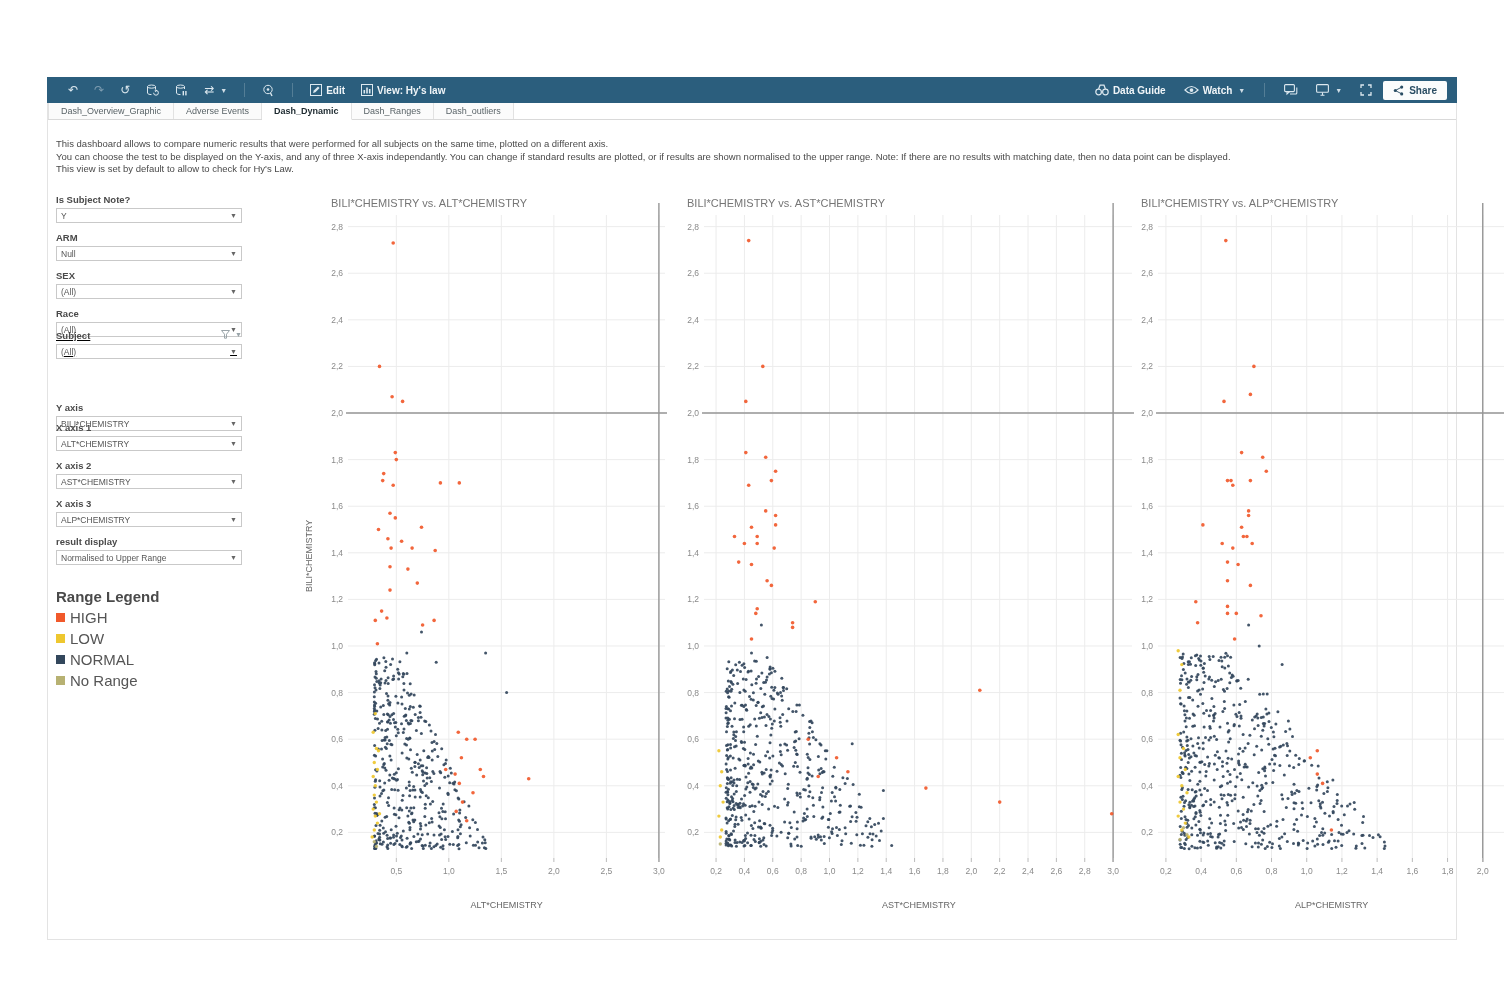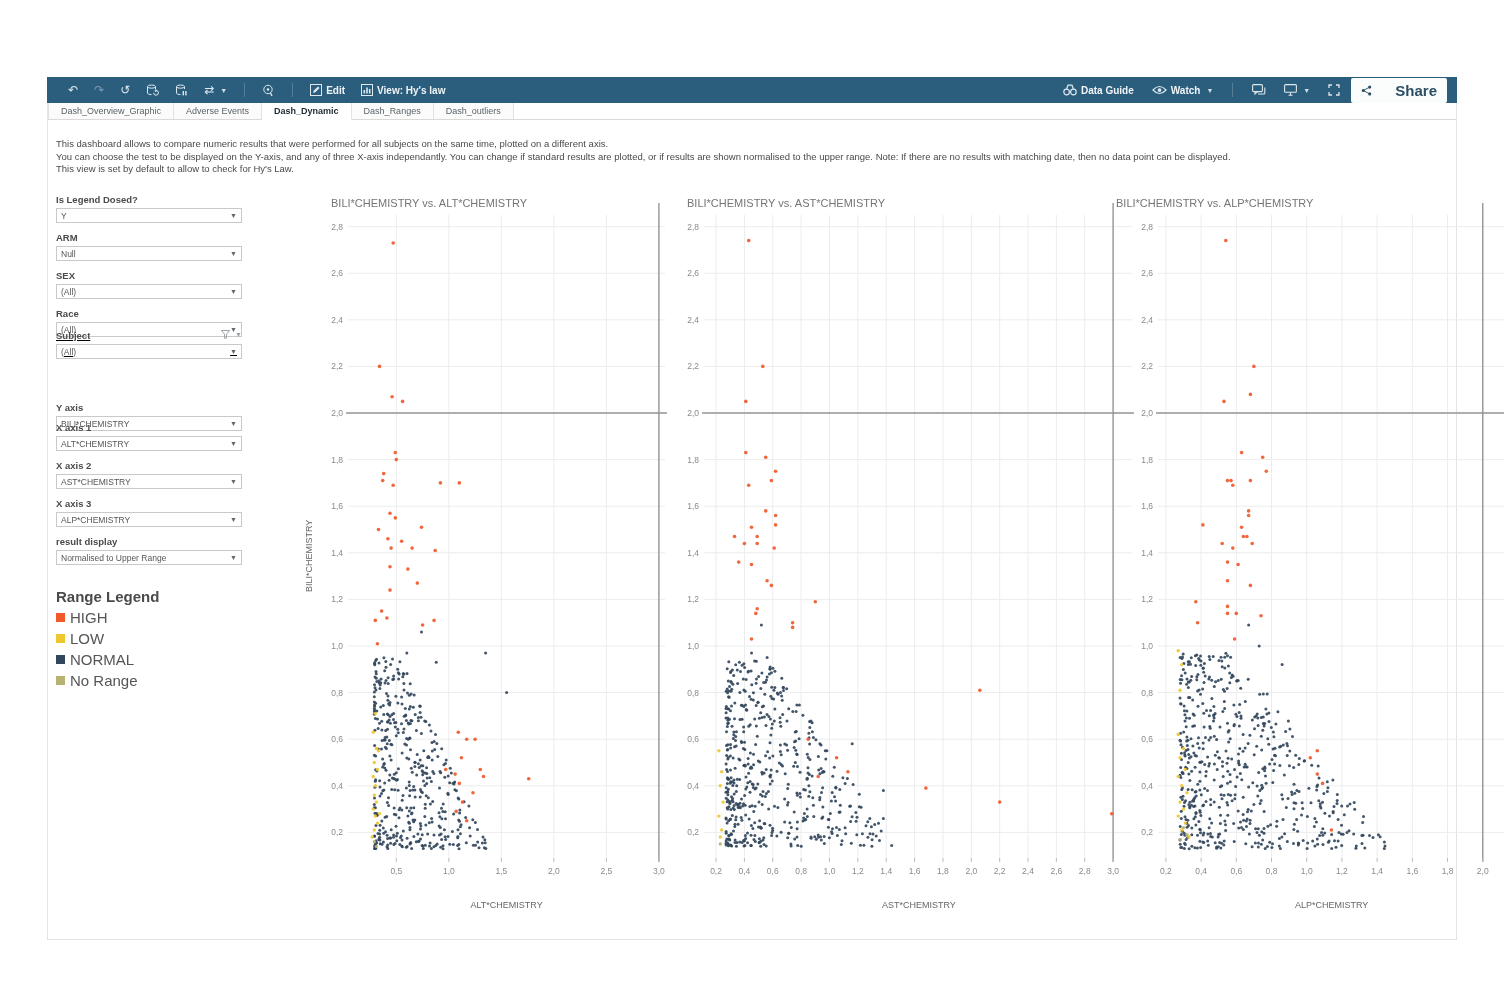--- a/index.html
+++ b/index.html
@@ -8,21 +8,21 @@
   
   #toolbar{position:absolute;left:-1px;top:-1px;width:1410px;height:26px;background:#2b5e7d;display:flex;align-items:center;color:#e8f0f5;font-size:10px;}
   .tb-left{display:flex;align-items:center;gap:2px;padding-left:14px;}
   .tb-right{margin-left:auto;display:flex;align-items:center;gap:4px;padding-right:10px;}
   .tb-btn{display:flex;align-items:center;gap:4px;padding:3px 7px;border-radius:2px;cursor:pointer;white-space:nowrap;}
   .tb-glyph{font-size:12px;line-height:12px;color:#dce8ef;}
   .tb-glyph.dim{color:#7d9cb0;}
   .tb-sep{width:1px;height:14px;background:#547e96;margin:0 8px;}
   .tb-caret{font-size:7px;color:#cfdde6;margin-left:2px;}
   .tb-label{font-weight:700;color:#f0f5f8;}
-  .share-btn{display:flex;align-items:center;gap:23px;background:#fbfcfc;color:#2b4e64;font-weight:700;font-size:15px;padding:4px 10px;border-radius:2px;cursor:pointer;}
+  .share-btn{display:flex;align-items:center;gap:5px;background:#fbfcfc;color:#2b4e64;font-weight:700;font-size:10px;padding:4px 10px;border-radius:2px;cursor:pointer;}
   .micon{display:inline-block;vertical-align:middle;}
   
   #tabbar{position:absolute;left:0;top:25px;width:1408px;height:16px;background:#ffffff;border-bottom:1px solid #d9d9d9;display:flex;align-items:stretch;font-size:9px;color:#5a6468;}
   .tab{display:flex;align-items:center;padding:0 12px;border-right:1px solid #e2e2e2;cursor:pointer;background:#fbfbfb;}
   .tab:first-child{border-left:1px solid #e2e2e2;}
   .tab.active{background:#ffffff;color:#1d2a30;font-weight:700;border-bottom:1px solid #ffffff;margin-bottom:-1px;}
   
   #desc{position:absolute;left:8px;top:60px;width:1260px;font-size:9.5px;line-height:12.5px;color:#4a4a4a;}
   
   .flt{position:absolute;left:8px;width:186px;}
@@ -163,21 +163,21 @@
       </div>
 
   <div id="desc">
     <div>This dashboard allows to compare numeric results that were performed for all subjects on the same time, plotted on a different axis.</div>
     <div>You can choose the test to be displayed on the Y-axis, and any of three X-axis independantly. You can change if standard results are plotted, or if results are shown normalised to the upper range. Note: If there are no results with matching date, then no data point can be displayed.</div>
     <div>This view is set by default to allow to check for Hy's Law.</div>
   </div>
 
   <div id="filterzone">
         <div class="flt" style="top: 116px;">
-          <div class="flt-label">Is Legend Dosed?</div>
+          <div class="flt-label">Is Subject Note?</div>
           <div class="flt-dd">
             <span>Y</span>
             <span class="caret">▼</span>
           </div>
         </div>
         <div class="flt" style="top: 154px;">
           <div class="flt-label">ARM</div>
           <div class="flt-dd">
             <span>Null</span>
             <span class="caret">▼</span>
@@ -2205,18 +2205,18 @@
             <circle cx="125.0" cy="420.7" r="1.8" fill="#f1592b" fill-opacity="0.92"></circle>
             <circle cx="61.6" cy="427.7" r="1.8" fill="#f1592b" fill-opacity="0.92"></circle>
             <circle cx="98.6" cy="444.0" r="1.8" fill="#f1592b" fill-opacity="0.92"></circle>
             <circle cx="181.3" cy="555.8" r="1.8" fill="#f1592b" fill-opacity="0.92"></circle>
             <circle cx="174.3" cy="562.8" r="1.8" fill="#f1592b" fill-opacity="0.92"></circle>
             <circle cx="181.3" cy="579.1" r="1.8" fill="#f1592b" fill-opacity="0.92"></circle>
             <circle cx="186.6" cy="588.4" r="1.8" fill="#f1592b" fill-opacity="0.92"></circle>
             <circle cx="195.4" cy="635.0" r="1.8" fill="#f1592b" fill-opacity="0.92"></circle>
           </g>
         </svg>
-        <div class="chart-title" style="left: 1068px; top: 119px;">BILI*CHEMISTRY vs. ALP*CHEMISTRY</div>
+        <div class="chart-title" style="left: 1093px; top: 119px;">BILI*CHEMISTRY vs. ALP*CHEMISTRY</div>
         <div class="axis-label" style="left: 1247px; top: 822px;">ALP*CHEMISTRY</div>
       </div>
 
 </div>
 </div>
 
 </body></html>

